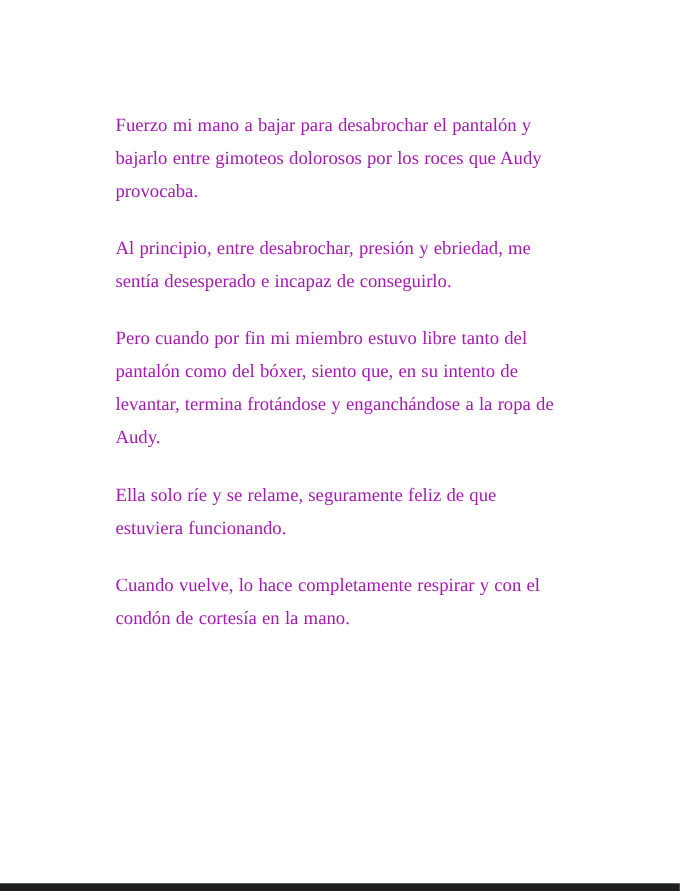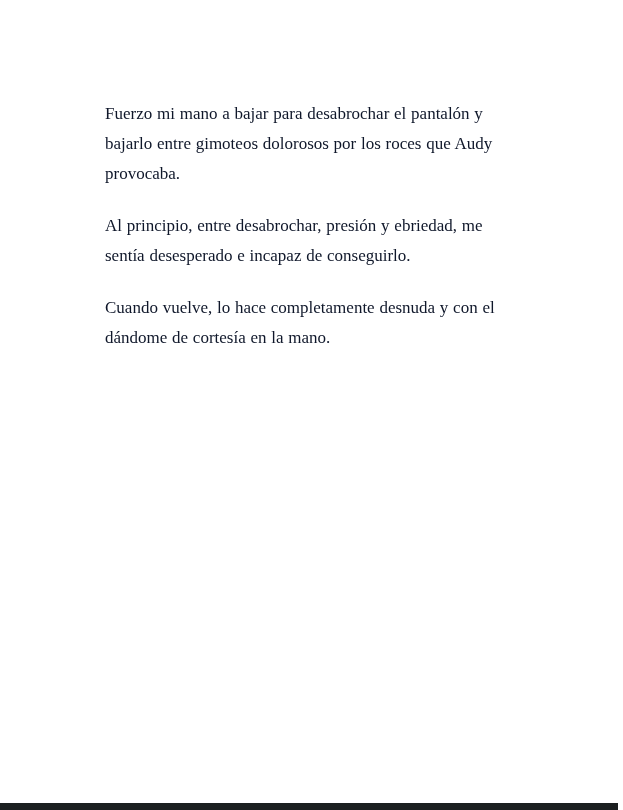--- a/index.html
+++ b/index.html
@@ -25,36 +25,38 @@
   .content {
     position: absolute;
     left: 105px;
     top: 99px;
     width: 418px;
   }
   .content p {
     margin: 0 16px 22px 0;
     font-size: 17px;
     line-height: 30px;
-    color: #0f172a;
+    color: #a21caf;
     text-align: left;
     word-spacing: 0.5px;
   }
   .bottom-bar {
     position: absolute;
     left: 0;
     top: 803px;
     width: 618px;
     height: 7px;
     background: #1b1f20;
   }
 </style>
 </head>
 <body>
 
 <div class="page">
   <div class="content">
     <p>Fuerzo mi mano a bajar para desabrochar el pantalón y bajarlo entre gimoteos dolorosos por los roces que Audy provocaba.</p>
     <p>Al principio, entre desabrochar, presión y ebriedad, me sentía desesperado e incapaz de conseguirlo.</p>
-    <p>Cuando vuelve, lo hace completamente desnuda y con el dándome de cortesía en la mano.</p>
+    <p>Pero cuando por fin mi miembro estuvo libre tanto del pantalón como del bóxer, siento que, en su intento de levantar, termina frotándose y enganchándose a la ropa de Audy.</p>
+    <p>Ella solo ríe y se relame, seguramente feliz de que estuviera funcionando.</p>
+    <p>Cuando vuelve, lo hace completamente respirar y con el condón de cortesía en la mano.</p>
   </div>
   <div class="bottom-bar"></div>
 </div>
 
 </body></html>

